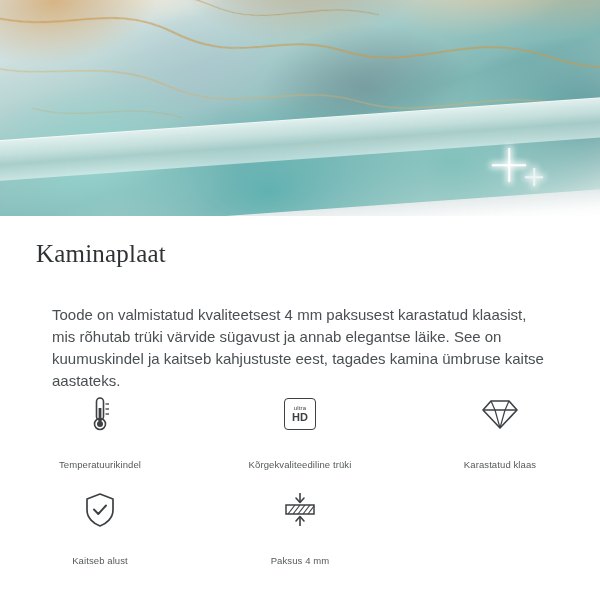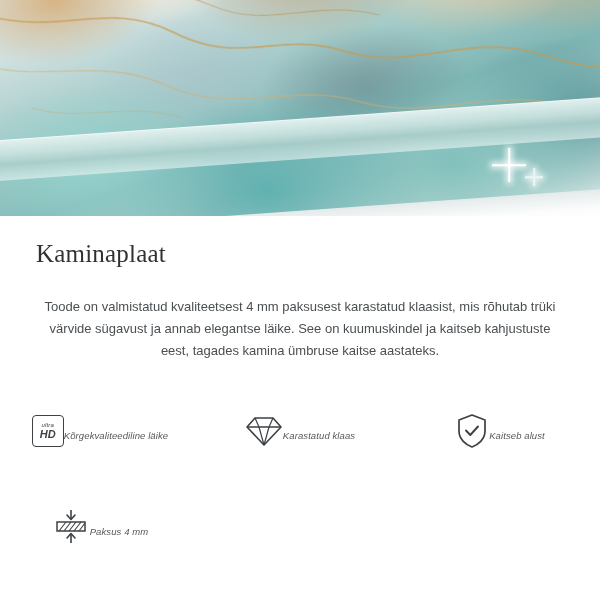--- a/index.html
+++ b/index.html
@@ -121,46 +121,44 @@
     font-family: "Liberation Serif", serif;
     font-weight: 400;
     font-size: 25px;
     line-height: 32px;
     color: #2f3234;
     letter-spacing: 0.2px;
   }
   .title-line-2 { display: block; }
 
   .description {
-    margin: 8px;
+    margin: 16px;
     padding: 18px 36px 0 36px;
-    font-size: 13px;
+    font-size: 15px;
     line-height: 22px;
     color: #4a4f52;
-    text-align: center;
   }
 
   
   .features {
     position: absolute;
     left: 0;
     top: 392px;
     width: 600px;
     display: grid;
     grid-template-columns: repeat(3, 1fr);
     grid-template-rows: repeat(2, 78px);
     row-gap: 18px;
   }
 
   .feature {
     display: flex;
-    flex-direction: row;
+    flex-direction: column;
     align-items: center;
-    justify-content: center;
-    font-style: italic;
+    justify-content: space-between;
   }
 
   .feature-icon {
     height: 44px;
     display: flex;
     align-items: center;
     justify-content: center;
   }
 
   .feature-label {
@@ -221,29 +219,43 @@
 
   <div class="content">
     <h1 class="title">
       <span>Kaminaplaat</span>
     </h1>
     <p class="description">Toode on valmistatud kvaliteetsest 4 mm paksusest karastatud klaasist, mis rõhutab trüki värvide sügavust ja annab elegantse läike. See on kuumuskindel ja kaitseb kahjustuste eest, tagades kamina ümbruse kaitse aastateks.</p>
   </div>
 
   <div class="features">
 
+    <div class="feature">
+      <div class="feature-icon">
+        <svg width="32" height="38" viewBox="0 0 32 38">
+          <rect x="12.5" y="3" width="7" height="22" rx="3.5" fill="none" stroke="#3d4144" stroke-width="1.6"></rect>
+          <circle cx="16" cy="29" r="5.5" fill="none" stroke="#3d4144" stroke-width="1.6"></circle>
+          <circle cx="16" cy="29" r="3" fill="#3d4144"></circle>
+          <rect x="14.6" y="13" width="2.8" height="14" fill="#3d4144"></rect>
+          <line x1="21.5" y1="9" x2="25" y2="9" stroke="#3d4144" stroke-width="1.3"></line>
+          <line x1="21.5" y1="14" x2="25" y2="14" stroke="#3d4144" stroke-width="1.3"></line>
+          <line x1="21.5" y1="19" x2="25" y2="19" stroke="#3d4144" stroke-width="1.3"></line>
+        </svg>
+      </div>
+      <div class="feature-label">Temperatuurikindel</div>
+    </div>
 
     <div class="feature">
       <div class="feature-icon">
         <div class="ultrahd-box">
           <span class="ultrahd-top">ultra</span>
           <span class="ultrahd-bot">HD</span>
         </div>
       </div>
-      <div class="feature-label">Kõrgekvaliteediline läike</div>
+      <div class="feature-label">Kõrgekvaliteediline trüki</div>
     </div>
 
     <div class="feature">
       <div class="feature-icon">
         <svg width="38" height="34" viewBox="0 0 38 34">
           <path d="M10 4 H28 L36 13 L19 31 L2 13 Z" fill="none" stroke="#3d4144" stroke-width="1.6" stroke-linejoin="round"></path>
           <line x1="2" y1="13" x2="36" y2="13" stroke="#3d4144" stroke-width="1.3"></line>
           <line x1="10" y1="4" x2="14" y2="13" stroke="#3d4144" stroke-width="1.2"></line>
           <line x1="28" y1="4" x2="24" y2="13" stroke="#3d4144" stroke-width="1.2"></line>
           <line x1="14" y1="13" x2="19" y2="31" stroke="#3d4144" stroke-width="1.2"></line>

